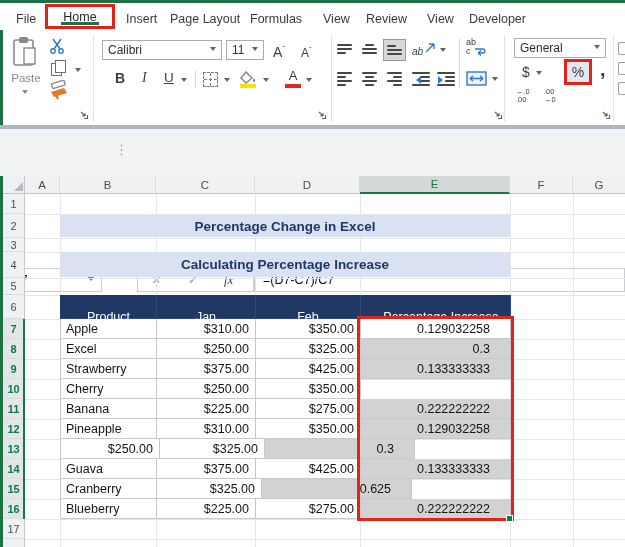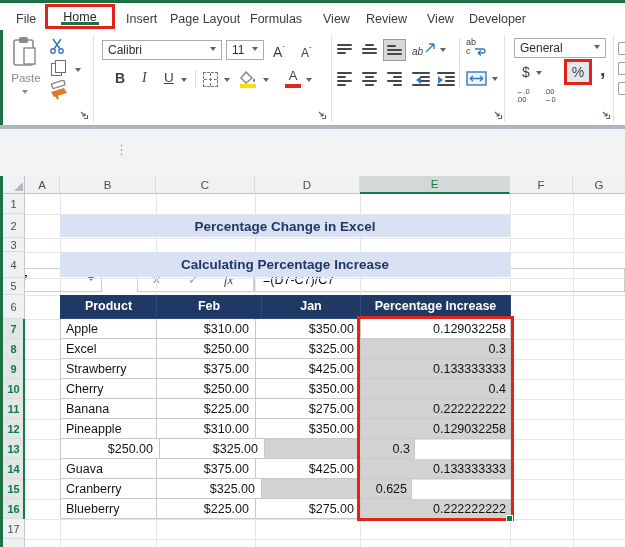--- a/index.html
+++ b/index.html
@@ -37,24 +37,24 @@
   .gridh{position:absolute;left:25px;width:600px;height:1px;background:#e4e6e8;z-index:0}
   
   .band{position:absolute;left:60px;width:450px;background:#d9e1f2;color:#1f3864;font-weight:bold;
         font-size:13.5px;display:flex;align-items:center;justify-content:center;z-index:1}
   .trow{position:absolute;left:60px;width:451px;height:20px;display:flex;border-left:1px solid #c6c9cc;z-index:1}
   .tc{border-right:1px solid #c6c9cc;border-bottom:1px solid #c6c9cc;font-size:12.5px;color:#141414;
       background:#fff;line-height:18px;padding-top:1px}
   .c1{width:96px;padding-left:5px}
   .c2{width:99px;text-align:right;padding-right:6px}
   .c3{width:105px;text-align:right;padding-right:6px}
-  .c4{width:150px;text-align:right;padding-right:4px}
+  .c4{width:150px;text-align:right;padding-right:20px}
   .gray{background:#d2d2d2}
-  .th{background:#1f3864;border-color:#2a4a7d;color:#fff;font-weight:bold;text-align:center;
-      font-size:12.5px;line-height:22px;padding:0}
+  .th{background:#1f3864;border-color:#2a4a7d;color:#fff;font-weight:normal;text-align:center;
+      font-size:12.5px;line-height:22px;padding:11px}
   #wmark{position:absolute;z-index:5;mix-blend-mode:multiply}
   .menuitem{position:absolute;top:9px;font-size:12.5px;color:#3b3b3b;white-space:nowrap}
 </style>
 </head>
 <body>
 
 <div id="screen">
 
   <div class="abs" style="left:0;top:0;width:625px;height:3px;background:#1e7145"></div>
   <div class="abs" style="left:0;top:30px;width:3px;height:517px;background:#1e7145"></div>
@@ -339,22 +339,22 @@
   <div class="gridh" style="top:479px"></div>
   <div class="gridh" style="top:499px"></div>
   <div class="gridh" style="top:519px"></div>
   <div class="gridh" style="top:539px"></div>
 
   <div class="band" style="top:215px;height:22px">Percentage Change in Excel</div>
   <div class="band" style="top:252px;height:25px">Calculating Percentage Increase</div>
 
   <div class="trow" style="top:295px;height:24px;border-left-color:#1f3864">
     <div class="tc th c1">Product</div>
+    <div class="tc th c2">Jan</div>
     <div class="tc th c3">Feb</div>
-    <div class="tc th c2">Jan</div>
     <div class="tc th c4" style="padding-right:0">Percentage Increase</div>
   </div>
 
   <div class="trow" style="top:319px">
     <div class="tc c1">Apple</div>
     <div class="tc c2">$310.00</div>
     <div class="tc c3">$350.00</div>
     <div class="tc c4">0.129032258</div>
   </div>
   <div class="trow" style="top:339px">
@@ -366,21 +366,20 @@
   <div class="trow" style="top:359px">
     <div class="tc c1">Strawberry</div>
     <div class="tc c2">$375.00</div>
     <div class="tc c3">$425.00</div>
     <div class="tc c4 gray">0.133333333</div>
   </div>
   <div class="trow" style="top:379px">
     <div class="tc c1">Cherry</div>
     <div class="tc c2">$250.00</div>
     <div class="tc c3">$350.00</div>
-    <div class="tc c4 gray">0.4</div>
   </div>
   <div class="trow" style="top:399px">
     <div class="tc c1">Banana</div>
     <div class="tc c2">$225.00</div>
     <div class="tc c3">$275.00</div>
     <div class="tc c4 gray">0.222222222</div>
   </div>
   <div class="trow" style="top:419px">
     <div class="tc c1">Pineapple</div>
     <div class="tc c2">$310.00</div>

